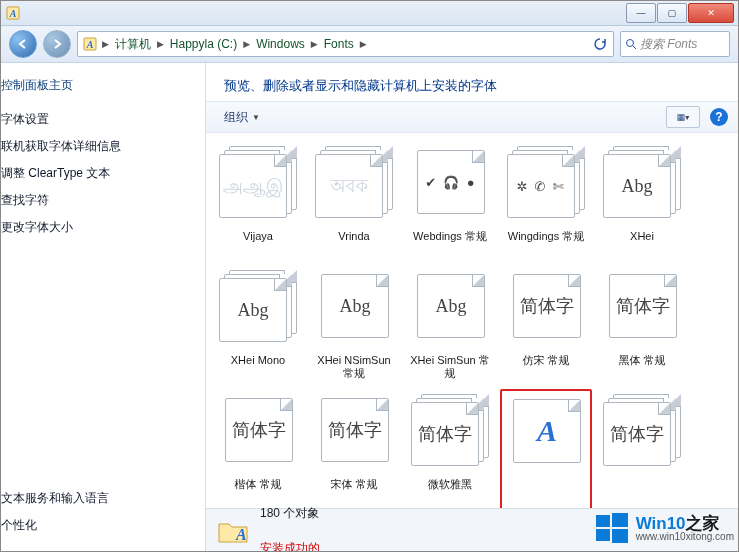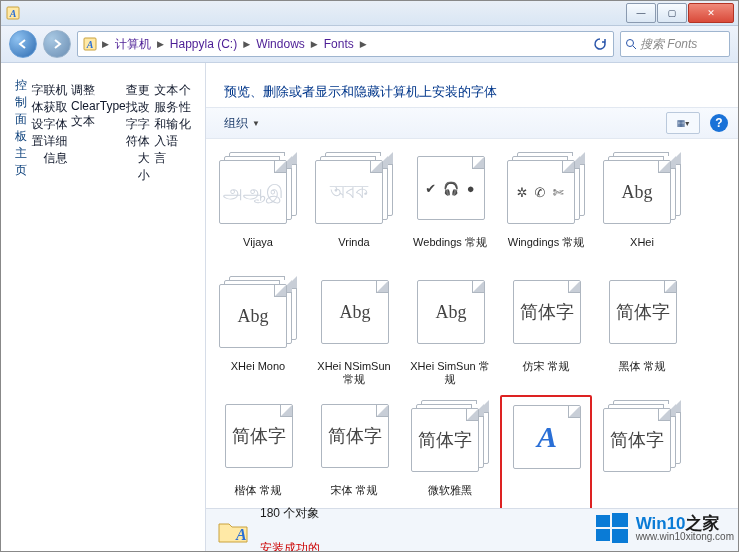--- a/index.html
+++ b/index.html
@@ -8,32 +8,32 @@
 .tb-left{display:flex;align-items:center;gap:6px}
 .tb-icon{width:16px;height:16px;display:inline-block}
 .win-controls{display:flex;gap:1px}
 .win-btn{width:28px;height:18px;border:1px solid #8a9ab0;border-radius:2px;display:flex;align-items:center;justify-content:center;background:linear-gradient(#f7fbff,#dbe7f4);font-size:9px;color:#2a3a55}
 .win-btn.close{background:linear-gradient(#f08a7a,#d94a3a);border-color:#b33324;color:#fff;width:44px}
 .navbar{height:36px;background:linear-gradient(#eef3fb,#dfe9f6);display:flex;align-items:center;gap:6px;padding:0 8px;border-bottom:1px solid #c5d2e4}
 .nav-btn{width:26px;height:26px;border-radius:50%;border:1px solid #6aa0d8;background:radial-gradient(circle at 30% 30%,#8fc2f1,#2d6bb0);display:flex;align-items:center;justify-content:center;color:#fff;font-size:14px}
 .nav-btn.fwd{background:radial-gradient(circle at 30% 30%,#a8c8e3,#6b8eb3);border-color:#9bb4cc}
 .addr{flex:1;height:24px;border:1px solid #9fb5cf;background:#fff;border-radius:2px;display:flex;align-items:center;padding:0 2px;gap:2px}
 .addr-icon{width:20px;height:20px;display:flex;align-items:center;justify-content:center}
-.addr-seg{padding:0 4px;height:20px;display:flex;align-items:center;color:#4c1d95}
+.addr-seg{padding:0 4px;height:20px;display:flex;align-items:center;color:#14532d}
 .addr-chev{color:#555;font-size:9px}
 .addr-refresh{width:22px;height:22px;display:flex;align-items:center;justify-content:center;color:#2a55aa;margin-left:auto}
 .searchbox{width:100px;height:24px;border:1px solid #9fb5cf;background:#fff;border-radius:2px;display:flex;align-items:center;padding:0 4px;color:#8a8a8a;font-style:italic}
 .searchbox svg{margin-right:3px;flex-shrink:0}
 .body{display:flex;height:calc(100% - 24px - 36px);}
-.sidebar{width:205px;border-right:1px solid #d6dde8;background:#fff;padding:14px 14px;box-sizing:border-box;display:flex;flex-direction:row}
+.sidebar{width:205px;border-right:1px solid #d6dde8;background:#fff;padding:14px 0;box-sizing:border-box;display:flex;flex-direction:column}
 .sidebar a{color:#0f172a;text-decoration:none;display:block;margin:5px 0;font-size:12px}
 .sidebar .sec-heading{color:#0a3f7a;margin-bottom:4px;font-size:12px}
 .sidebar .spacer{flex:1}
 .main{flex:1;display:flex;flex-direction:column;overflow:hidden}
-.main-header{padding:20px 18px 6px;color:#00368a;font-size:13px}
+.main-header{padding:14px 18px 6px;color:#00368a;font-size:13px}
 .toolbar{display:flex;align-items:center;height:30px;border-top:1px solid #e2e8f1;border-bottom:1px solid #e2e8f1;padding:0 10px;background:linear-gradient(#f7fafe,#eef3fb)}
 .tb-btn{color:#1d3c6b;padding:3px 8px;border-radius:3px;display:flex;align-items:center;gap:4px}
 .tb-right{margin-left:auto;display:flex;align-items:center;gap:10px}
 .view-btn{width:32px;height:20px;border:1px solid #bac9dc;border-radius:2px;display:flex;align-items:center;justify-content:center;background:#f5f9fe;font-size:9px;color:#2a4d80}
 .help-btn{width:18px;height:18px;border-radius:50%;background:#1a72d8;color:#fff;display:flex;align-items:center;justify-content:center;font-weight:bold;font-size:12px}
 .grid-scroll{flex:1;overflow:auto;padding:8px 6px}
 .font-grid{display:flex;flex-wrap:wrap;gap:4px}
 .font-cell{width:92px;display:flex;flex-direction:column;align-items:center;padding:4px;box-sizing:border-box;border:1px solid transparent;border-radius:2px}
 .font-cell.sel{border:2px solid #d22}
 .thumb{width:78px;height:80px;position:relative}

